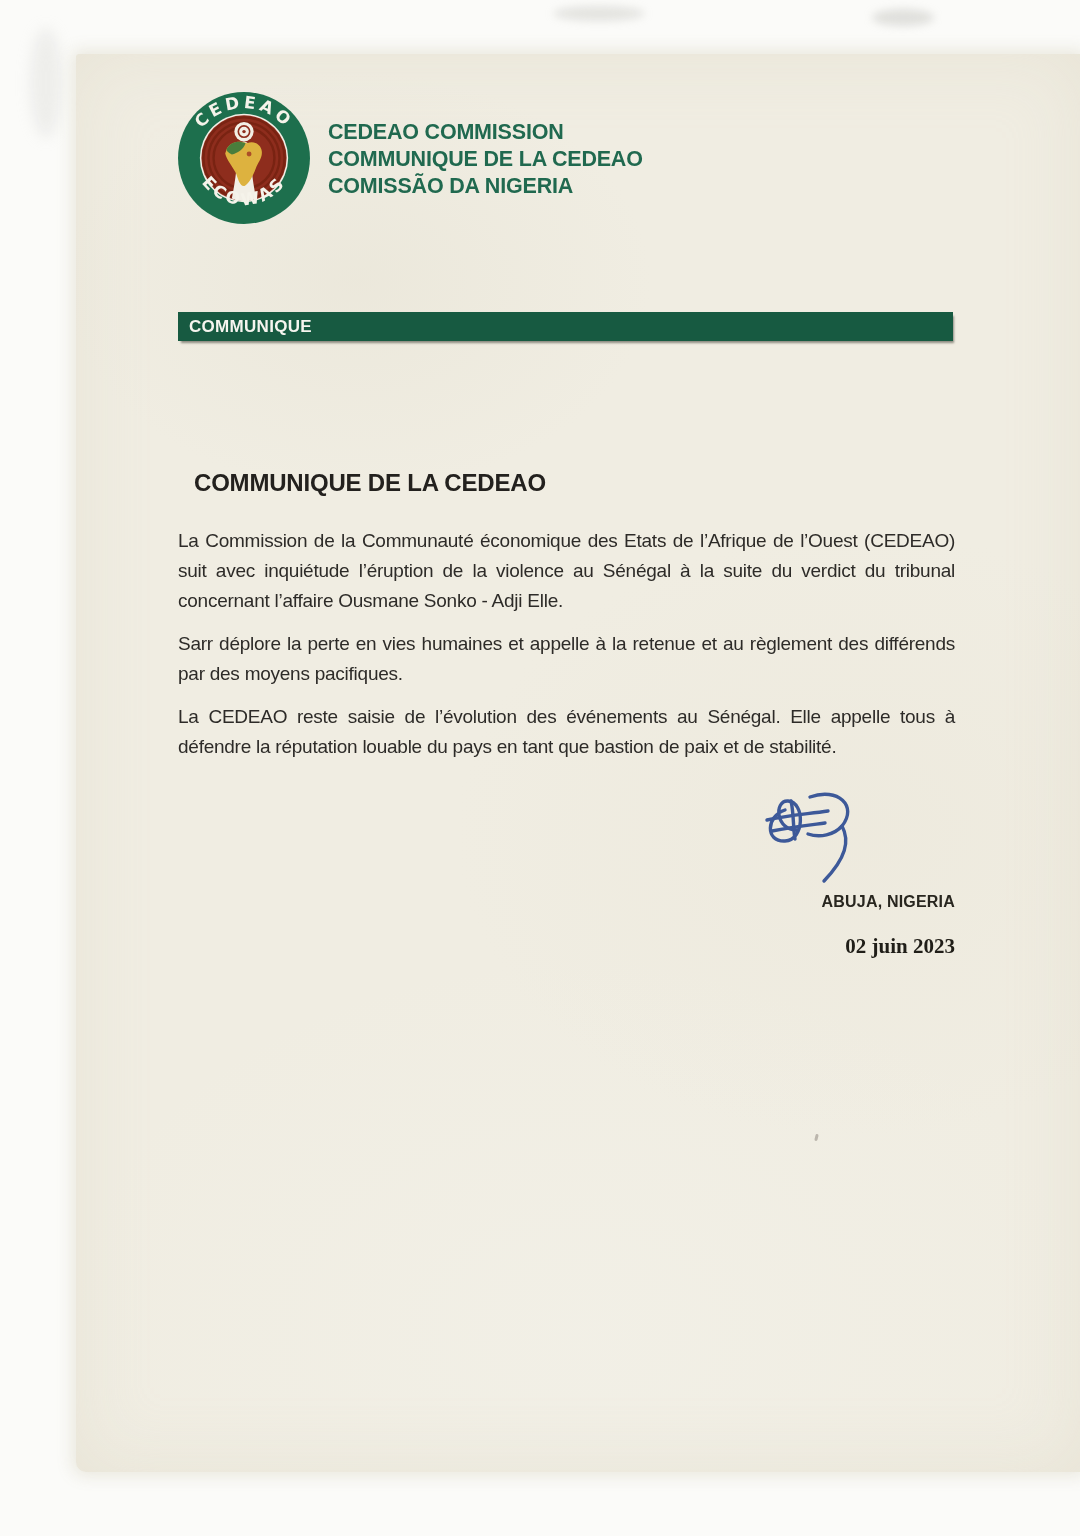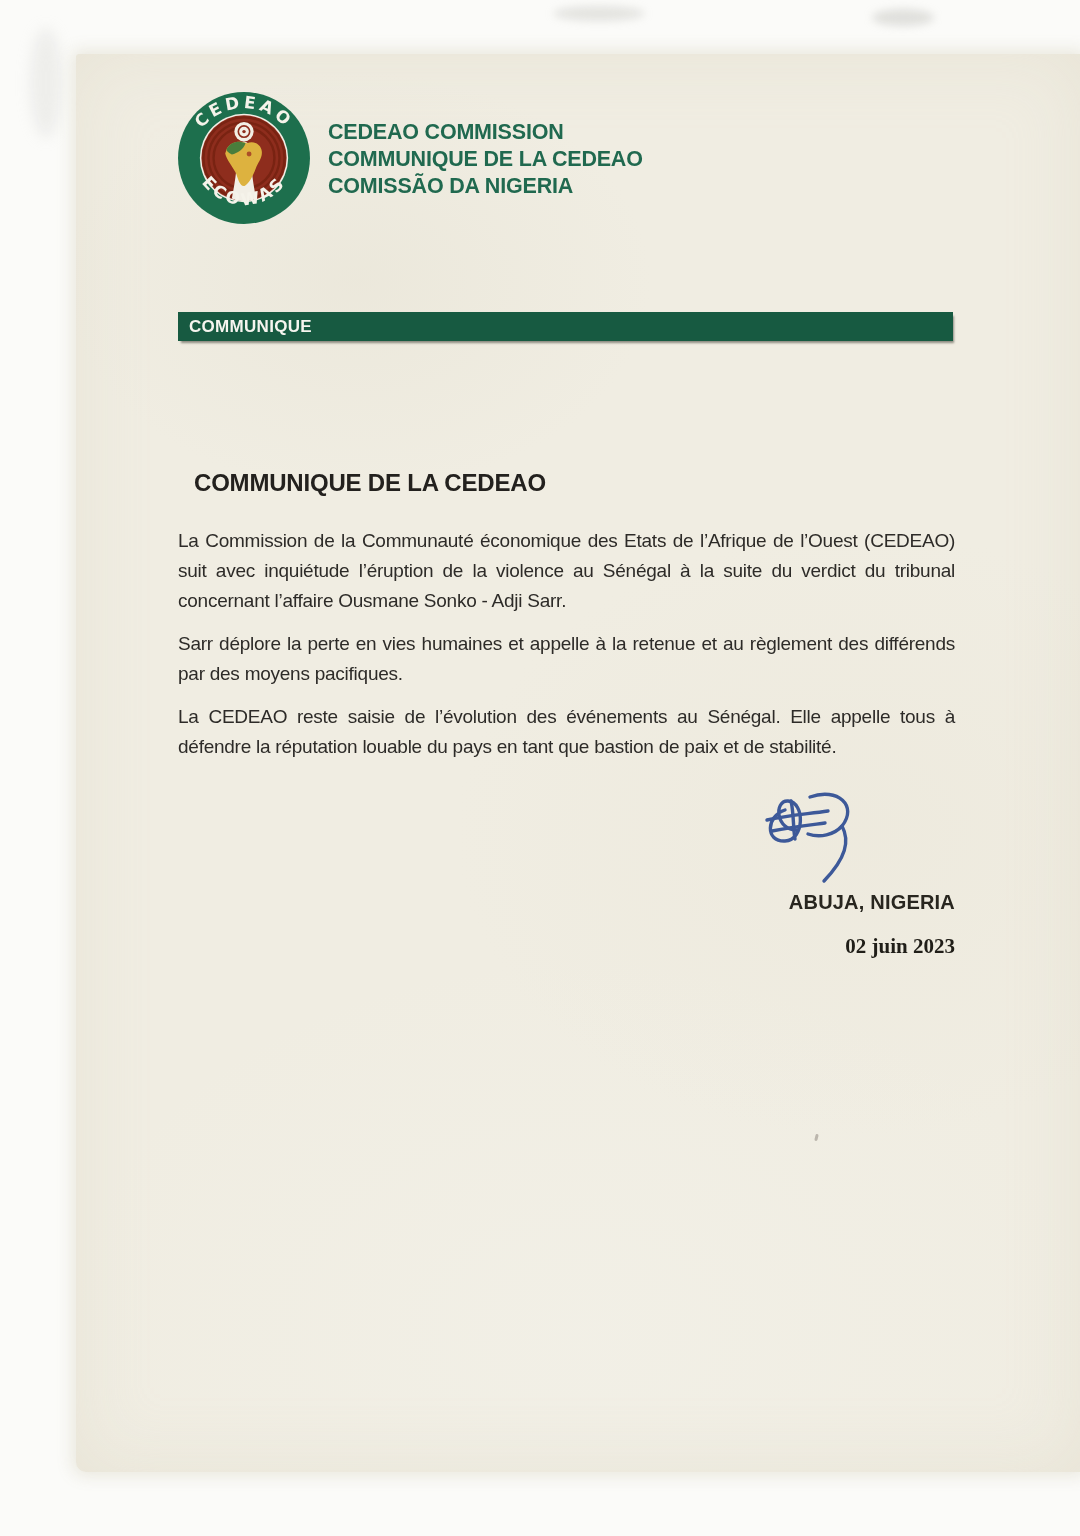--- a/index.html
+++ b/index.html
@@ -56,21 +56,21 @@
 
   
   .body-block { position:absolute; left:178px; top:526px; width:777px; }
   .body-block p {
     font-size:19px; line-height:30px; color:#2d2b28;
     text-align:justify; letter-spacing:-0.25px; margin-bottom:13px;
   }
 
   
   .place-block { position:absolute; left:600px; top:890px; width:355px; text-align:right; }
-  .place-line { font-size:20px; font-weight:bold; color:#28261f; letter-spacing:0.2px; line-height:24px; }
+  .place-line { font-size:16px; font-weight:bold; color:#28261f; letter-spacing:0.2px; line-height:24px; }
   .date-line  { font-family:"Liberation Serif", serif; font-size:21px; font-weight:bold; color:#201e18; line-height:26px; margin-top:19px; }
 
   
   .signature { position:absolute; left:758px; top:784px; width:112px; height:102px; }
 
   
   .speck {
     position:absolute; left:815px; top:1134px; width:3px; height:7px;
     background:rgba(110,100,92,0.4); border-radius:2px; transform:rotate(14deg);
   }
@@ -119,21 +119,21 @@
   <div class="org-line">CEDEAO COMMISSION</div>
   <div class="org-line">COMMUNIQUE DE LA CEDEAO</div>
   <div class="org-line">COMISSÃO DA NIGERIA</div>
 </div>
 
 <div class="banner">COMMUNIQUE</div>
 
 <div class="doc-title">COMMUNIQUE DE LA CEDEAO</div>
 
 <div class="body-block">
-  <p>La Commission de la Communauté économique des Etats de l’Afrique de l’Ouest (CEDEAO) suit avec inquiétude l’éruption de la violence au Sénégal à la suite du verdict du tribunal concernant l’affaire Ousmane Sonko - Adji Sarr.</p>
+  <p>La Commission de la Communauté économique des Etats de l’Afrique de l’Ouest (CEDEAO) suit avec inquiétude l’éruption de la violence au Sénégal à la suite du verdict du tribunal concernant l’affaire Ousmane Sonko - Adji Elle.</p>
   <p>Sarr déplore la perte en vies humaines et appelle à la retenue et au règlement des différends par des moyens pacifiques.</p>
   <p>La CEDEAO reste saisie de l’évolution des événements au Sénégal. Elle appelle tous à défendre la réputation louable du pays en tant que bastion de paix et de stabilité.</p>
 </div>
 
 <svg class="signature" viewBox="0 0 112 102">
   <g fill="none" stroke="#2e4d94" stroke-width="3.4" stroke-linecap="round" opacity="0.92">
     <path d="M 27 26 C 8 32, 7 58, 27 57 C 47 56, 47 18, 30 17 C 16 16, 17 47, 40 46"></path>
     <path d="M 9 36 C 30 31, 50 30, 70 27"></path>
     <path d="M 14 47 C 34 43, 52 41, 67 39"></path>
     <path d="M 52 13 C 80 3, 100 22, 84 42 C 76 51, 62 54, 50 50"></path>

